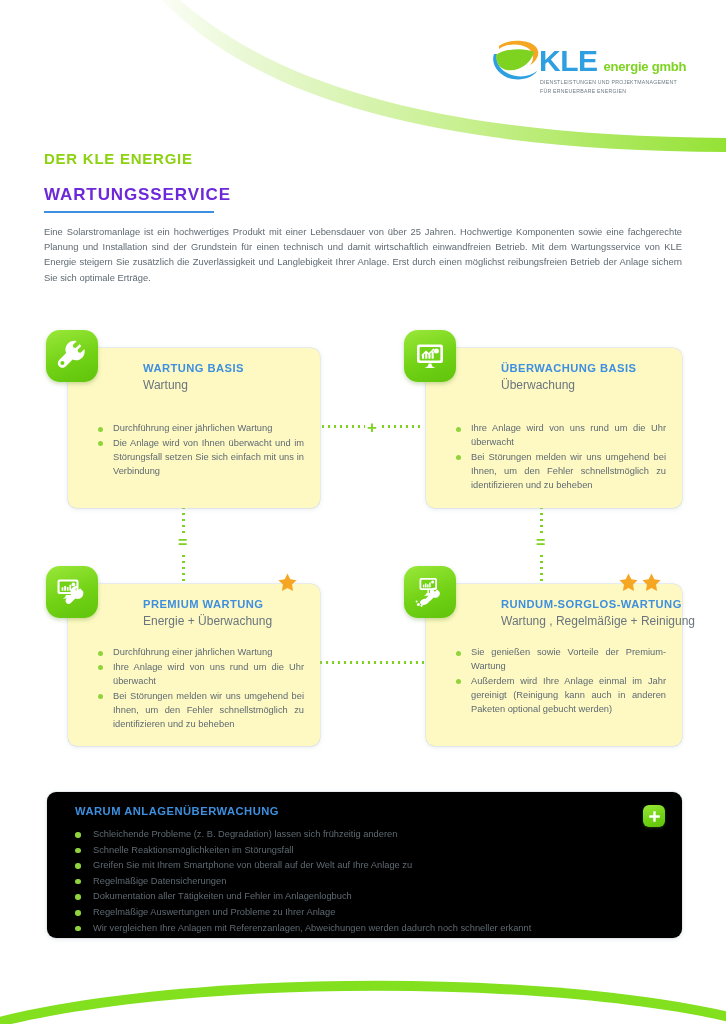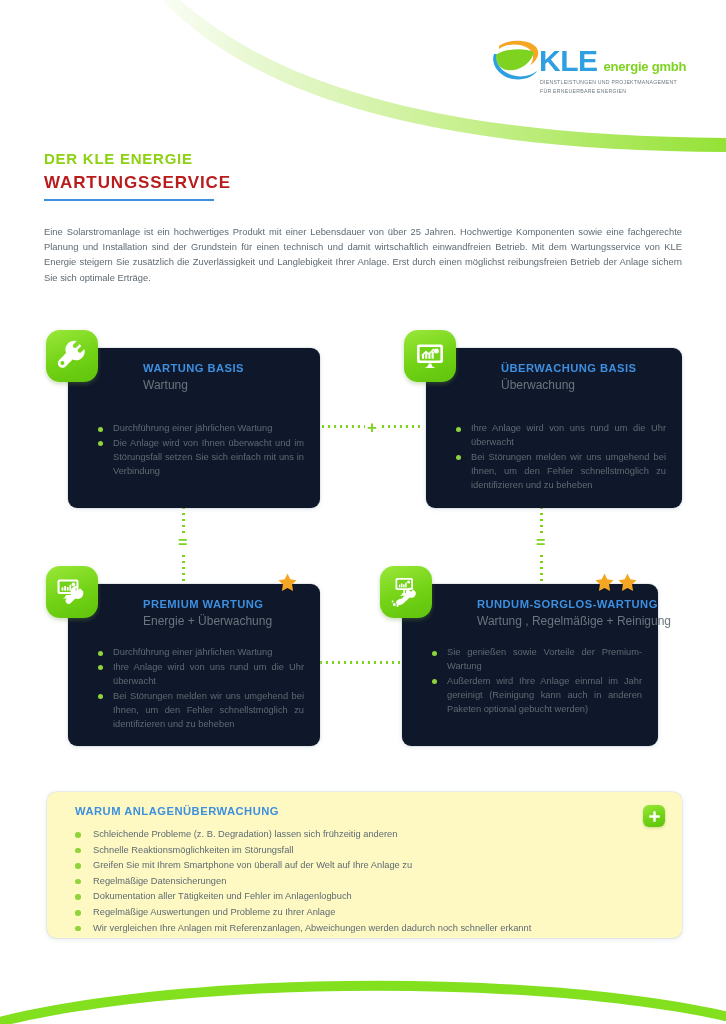--- a/index.html
+++ b/index.html
@@ -34,22 +34,22 @@
     text-transform:uppercase;
   }
 
   
   .head-block{ position:absolute; left:44px; top:150px; z-index:3; }
   .eyebrow{
     font-size:15px; font-weight:bold; color:#8cd211;
     letter-spacing:0.75px; text-transform:uppercase;
   }
   .title{
-    margin-top:6px;
-    font-size:17px; font-weight:bold; color:#b91c1c;
+    margin-top:18px;
+    font-size:17px; font-weight:bold; color:#6d28d9;
     letter-spacing:0.9px; text-transform:uppercase;
   }
   .title-rule{
     margin-top:6px; width:170px; height:1.6px; background:#3d8fe0;
   }
 
   
   .intro{
     position:absolute; left:44px; top:224px; width:638px;
     font-size:9.4px; line-height:1.62; color:#5e6a72;
@@ -70,21 +70,21 @@
   .op{
     position:absolute; z-index:4; color:#7ed321;
     font-size:17px; font-weight:bold; line-height:1;
     background:#fff; padding:1px 2px;
   }
   .op-eq{ font-size:16px; letter-spacing:0; }
 
   
   .card{
     position:absolute; z-index:2;
-    background:#0f172a;
+    background:#fef9c3;
     border-radius:9px;
     box-shadow:0 1px 5px rgba(120,140,150,.22), 0 0 0 .5px rgba(200,210,215,.5);
   }
   .card-icon{
     position:absolute; left:-22px; top:-18px;
     width:52px; height:52px; border-radius:14px;
     background:linear-gradient(160deg,#9ae83a 0%,#72d215 55%,#5fc40c 100%);
     box-shadow:0 2px 4px rgba(100,150,60,.35);
     z-index:5;
     display:flex; align-items:center; justify-content:center;
@@ -105,21 +105,21 @@
     content:""; position:absolute; left:0; top:4.5px;
     width:5px; height:5px; border-radius:50%; background:#8ed43a;
   }
   .card-list li.nojust{ text-align:left; }
   .stars{ position:absolute; top:-12px; z-index:5; display:flex; gap:2px;}
   .star{ width:21px; height:21px; }
 
   
   .panel{
     position:absolute; left:47px; top:792px; width:635px; height:146px; z-index:2;
-    background:#fef9c3; border-radius:9px;
+    background:#000000; border-radius:9px;
     box-shadow:0 1px 5px rgba(120,140,150,.22), 0 0 0 .5px rgba(200,210,215,.5);
   }
   .panel-title{
     position:absolute; left:28px; top:13px;
     font-size:11.2px; font-weight:bold; color:#3d8fe0;
     letter-spacing:0.5px; text-transform:uppercase;
   }
   .panel-list{ position:absolute; left:28px; top:35px; right:55px; }
   .panel-list li{
     list-style:none; position:relative; padding-left:18px;
@@ -254,21 +254,21 @@
     <div class="card-title">PREMIUM WARTUNG</div>
     <div class="card-sub">Energie + Überwachung</div>
   </div>
   <ul class="card-list" style="top:62px;">
     <li class="nojust">Durchführung  einer jährlichen Wartung</li>
     <li>Ihre Anlage wird von uns rund um die Uhr überwacht</li>
     <li>Bei Störungen melden wir uns umgehend bei Ihnen, um den Fehler schnellstmöglich zu identifizieren und zu beheben</li>
   </ul>
 </div>
 
-<div class="card" style="left:402px; top:584px; width:256px; height:162px;">
+<div class="card" style="left:426px; top:584px; width:256px; height:162px;">
   <div class="card-icon">
     <svg width="32" height="32" viewBox="0 0 32 32">
       <rect x="5.5" y="2" width="17.5" height="12" rx="1.8" fill="#ffffff"></rect>
       <rect x="7.3" y="3.7" width="13.9" height="8.6" rx="0.7" fill="#72d215"></rect>
       <circle cx="18.6" cy="6" r="1.5" fill="#ffffff"></circle>
       <rect x="8.9" y="8.6" width="1.5" height="2.8" fill="#ffffff"></rect>
       <rect x="11.0" y="7.5" width="1.5" height="3.9" fill="#ffffff"></rect>
       <rect x="13.1" y="8.3" width="1.5" height="3.1" fill="#ffffff"></rect>
       <rect x="15.2" y="6.5" width="1.5" height="4.9" fill="#ffffff"></rect>
       <rect x="13.4" y="14" width="1.7" height="3" fill="#ffffff"></rect>

